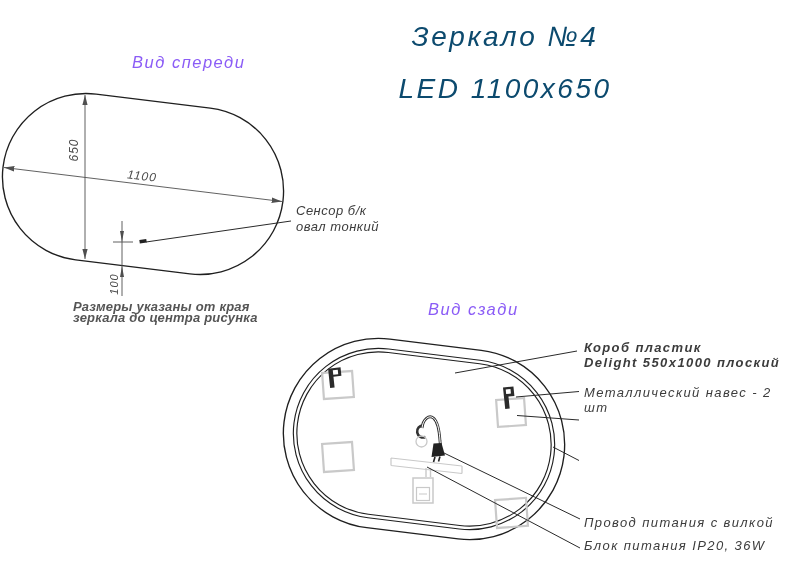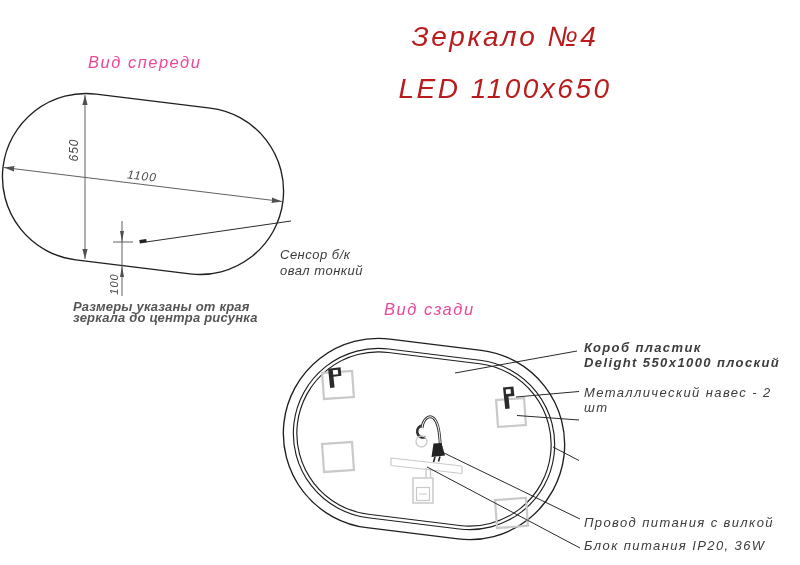--- a/index.html
+++ b/index.html
@@ -6,22 +6,22 @@
   .stage{position:relative;width:800px;height:565px;background:#fff;overflow:hidden;
          font-family:"Liberation Sans",sans-serif;font-style:italic;color:#3c3c3c;}
   svg.linework{position:absolute;left:0;top:0;}
   .outline{fill:none;stroke:#1f1f1f;stroke-width:1.35;}
   .inner{fill:none;stroke:#1f1f1f;stroke-width:1.15;}
   .dim{stroke:#4f4f4f;stroke-width:0.9;fill:none;}
   .ldr{stroke:#2a2a2a;stroke-width:1;fill:none;}
   .gray{fill:none;stroke:#c9c9c9;}
   .t{position:absolute;white-space:pre-line;}
   .title-block{left:350px;top:2px;width:310px;text-align:center;}
-  .title-line{font-size:28px;line-height:34px;letter-spacing:2.5px;color:#b91c1c;}
-  .view-heading{font-size:16.5px;letter-spacing:1.5px;color:#ec4899;}
+  .title-line{font-size:28px;line-height:34px;letter-spacing:2.5px;color:#0c4a6e;}
+  .view-heading{font-size:16.5px;letter-spacing:1.5px;color:#8b5cf6;margin-left:44px;}
   .dim-label{font-size:12px;letter-spacing:1px;color:#4a4a4a;}
   .rot{transform:translate(-50%,-50%) rotate(-90deg);}
   .note{font-size:13px;line-height:16px;letter-spacing:0.5px;}
   .footnote{font-size:13px;line-height:11px;letter-spacing:0.2px;color:#555;font-weight:bold;}
   .ann{left:584px;font-size:13px;line-height:15.2px;letter-spacing:1.4px;}
 </style>
 </head>
 <body>
 
 <div class="stage">
@@ -98,21 +98,21 @@
     <div class="title-line">Зеркало №4</div>
     <div class="title-line">LED 1100x650</div>
   </div>
 
   <div class="t view-heading" style="left:88px;top:53px;">Вид спереди</div>
 
   <div class="t dim-label rot" style="left:74px;top:150px;">650</div>
   <div class="t dim-label" style="left:142px;top:176px;transform:translate(-50%,-50%) rotate(7deg);">1100</div>
   <div class="t dim-label rot" style="left:114px;top:284px;font-size:11px;">100</div>
 
-  <div class="t note" style="left:280px;top:203px;margin-top:44px;">Сенсор б/к
+  <div class="t note" style="left:296px;top:203px;">Сенсор б/к
 овал тонкий</div>
 
   <div class="t footnote" style="left:73px;top:301px;">Размеры указаны от края
 зеркала до центра рисунка</div>
 
   <div class="t view-heading" style="left:384px;top:300px;">Вид сзади</div>
 
   <div class="t ann" style="top:340px;font-weight:bold;">Короб пластик
 Delight 550х1000 плоский</div>
   <div class="t ann" style="top:385px;">Металлический навес - 2 шт</div>

